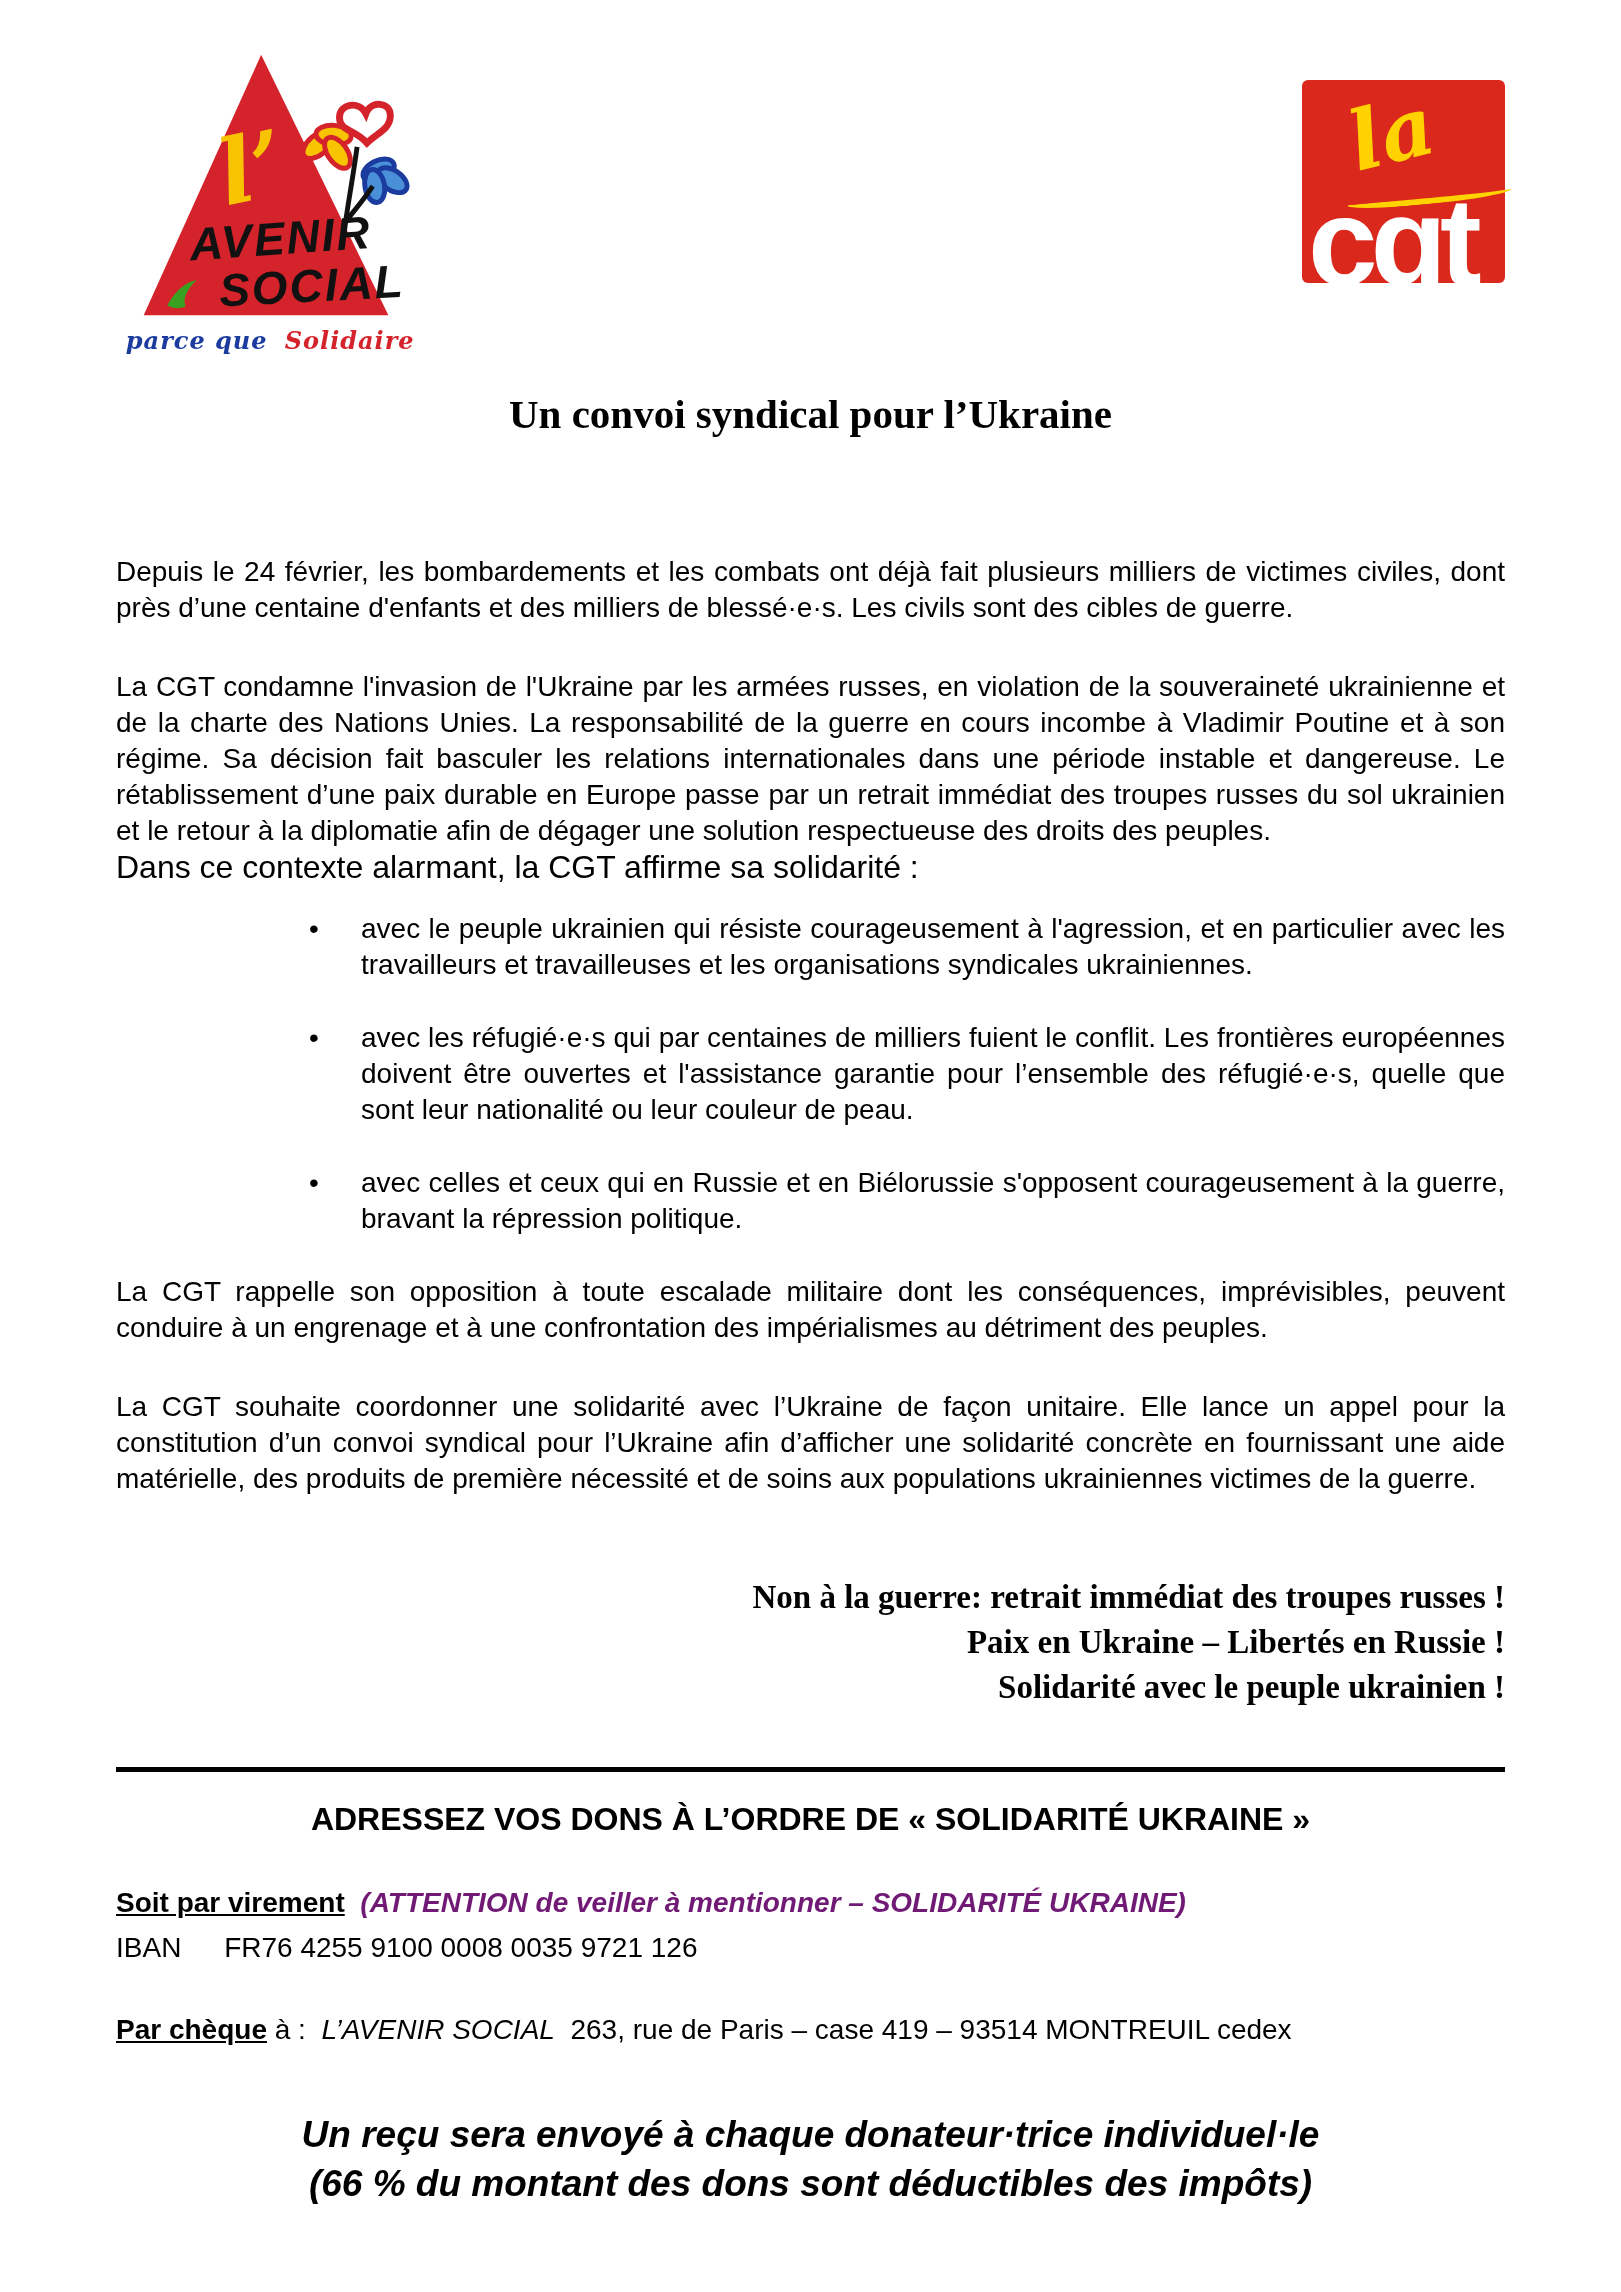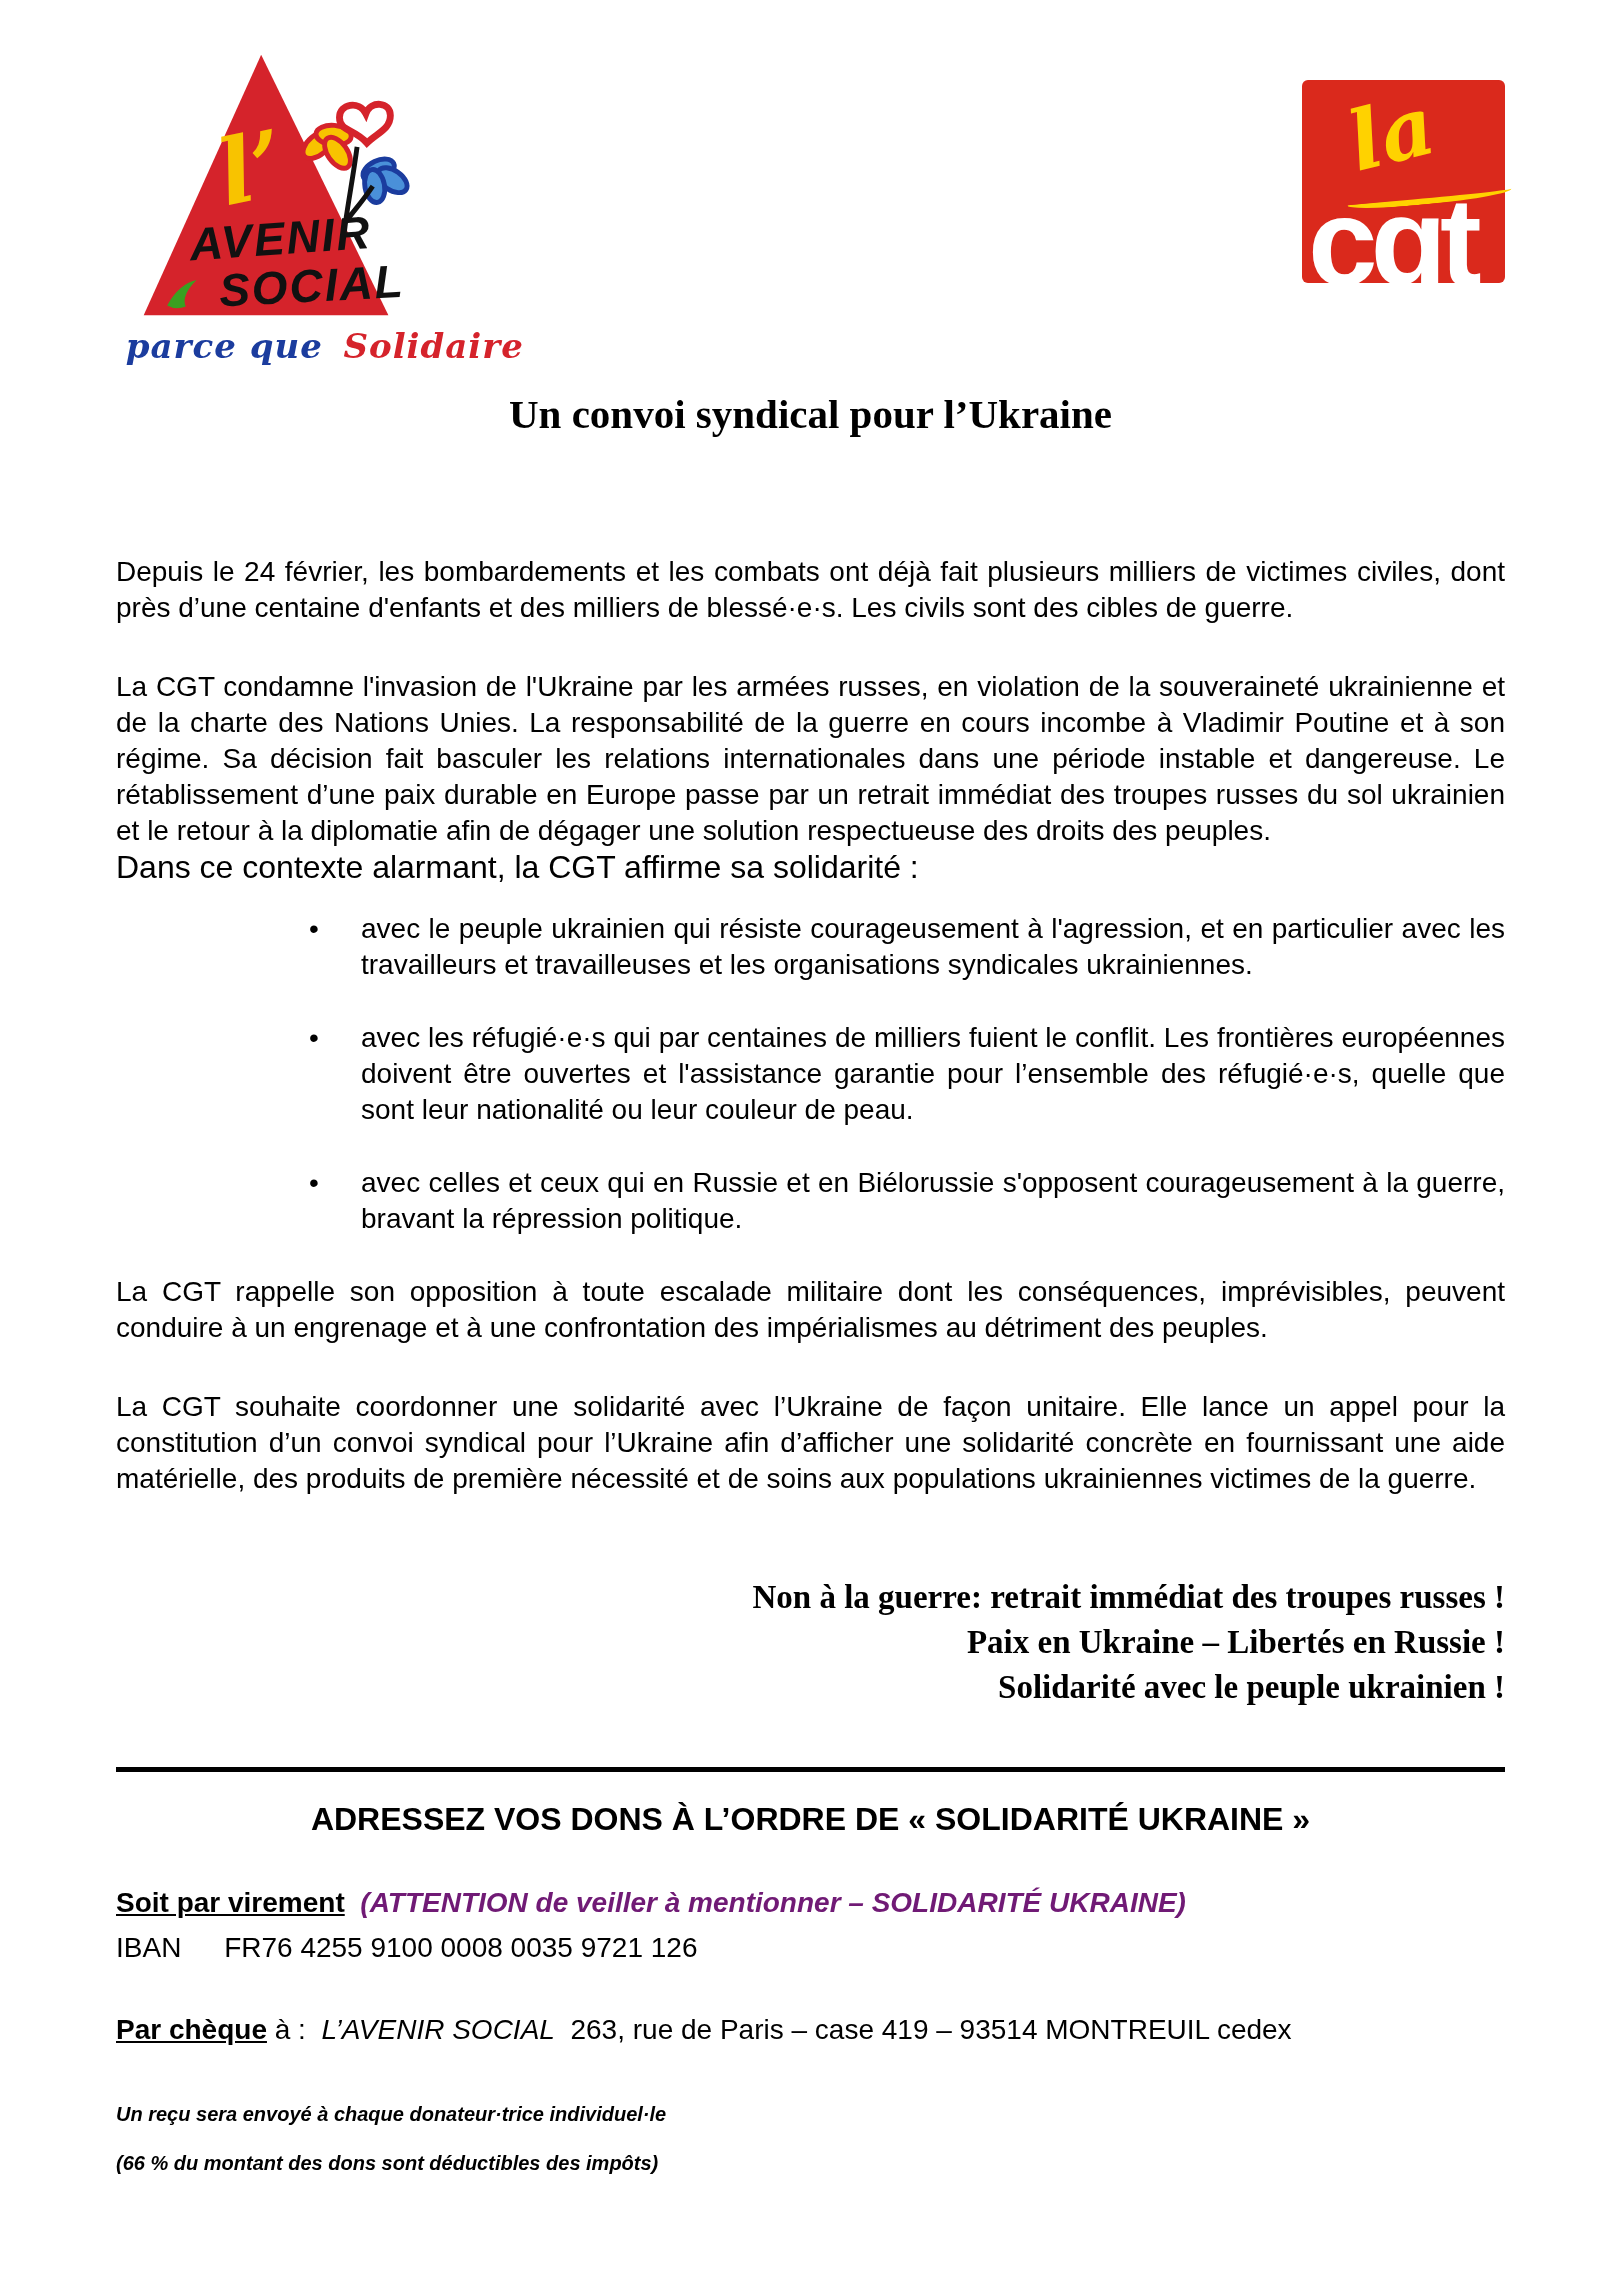--- a/index.html
+++ b/index.html
@@ -21,21 +21,21 @@
     display: flex;
     justify-content: space-between;
     align-items: flex-start;
     height: 314px;
   }
   .avenir-logo { position: relative; width: 284px; margin-left: 9.8px; text-align: center; }
   .avenir-tagline {
     font-family: "DejaVu Serif", serif;
     font-style: italic;
     font-weight: bold;
-    font-size: 34px;
+    font-size: 24px;
     letter-spacing: 1px;
     margin-top: -5.9px;
     white-space: nowrap;
   }
   .tag-blue { color: #1b3c9e; }
   .tag-red  { color: #d5232b; margin-left: 7.8px; }
 
   .cgt-logo {
     position: relative;
     width: 203px;
@@ -146,24 +146,25 @@
     font-weight: bold;
   }
   .pay-line { font-size: 28px; line-height: 39px; margin-bottom: 5.9px; }
   .pay-line .u-label { font-weight: bold; text-decoration: underline; }
   .pay-line .red-bold { font-weight: bold; color: #701a75; margin-left: 7.8px; font-style: italic; }
   .iban-line { margin-bottom: 43px; }
   .iban-line .iban-value { margin-left: 35px; }
   .cheque-line { }
   .cheque-line .org-italic { font-style: italic; margin: 0 7.8px; }
   .receipt {
-    margin-top: 41px;
+    margin-top: 61px;
+    text-align: center;
     font-weight: bold;
     font-style: italic;
-    font-size: 20px;
+    font-size: 37px;
     line-height: 49px;
   }
 </style>
 </head>
 <body>
 
 <div class="page">
 
   <header class="logos">
 

